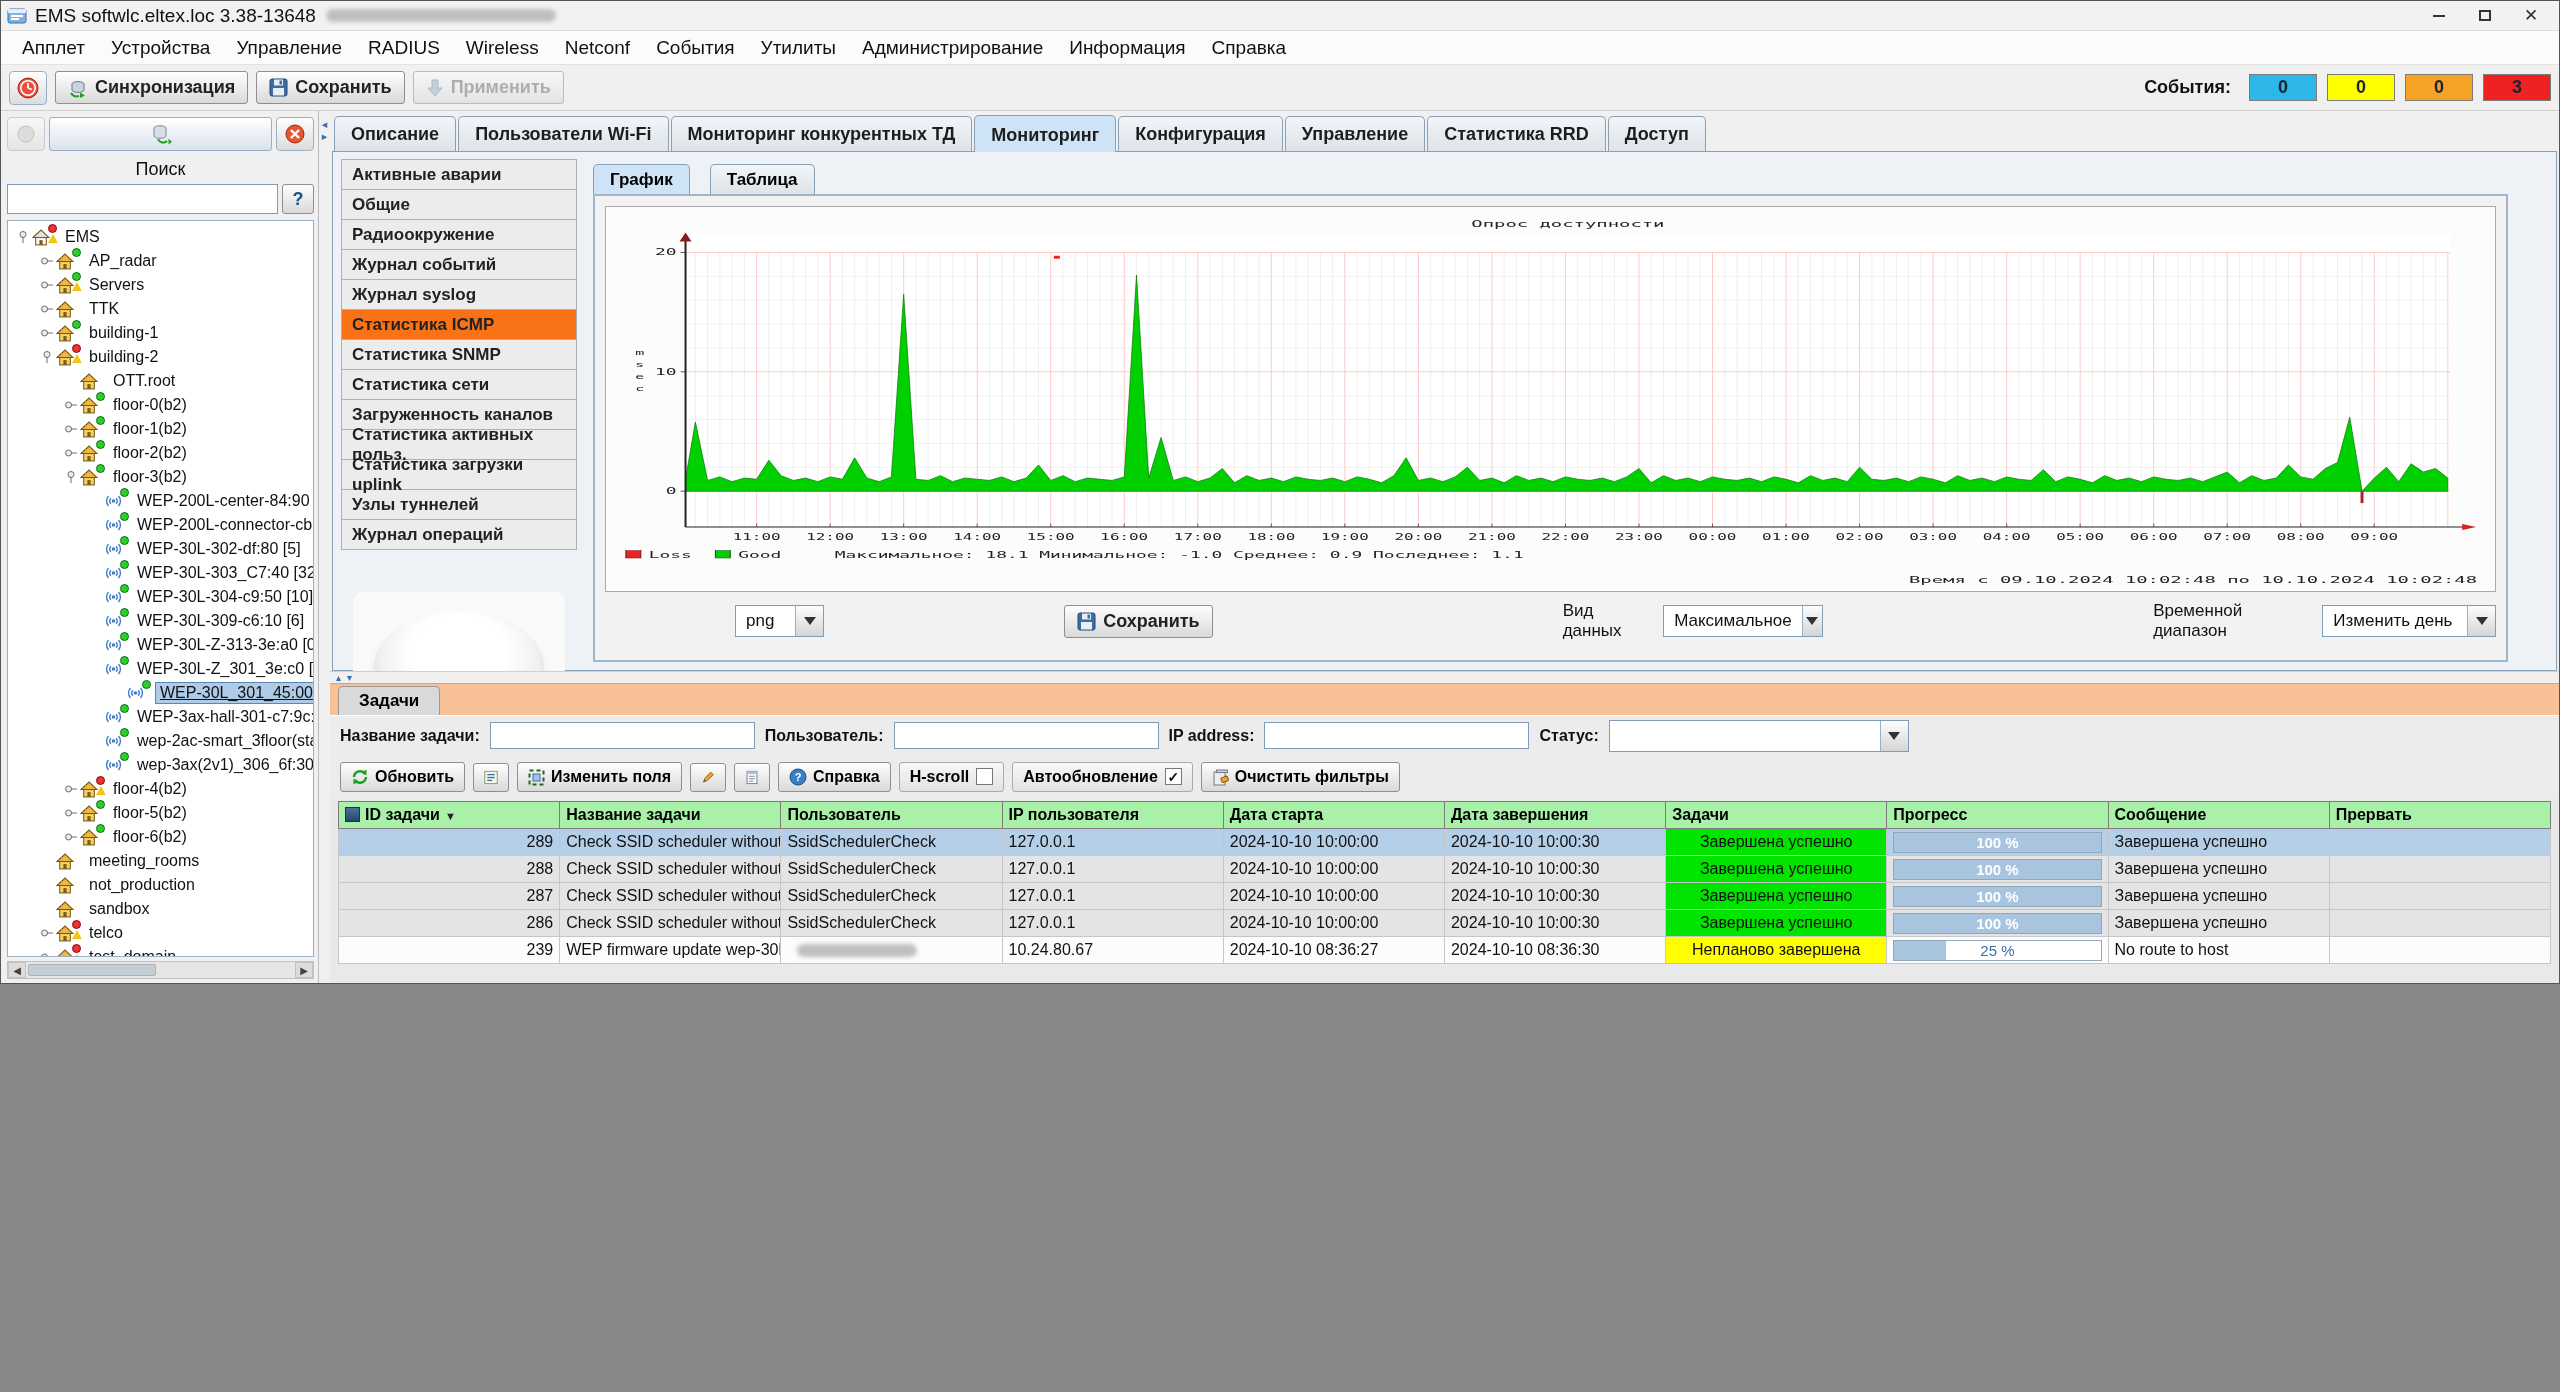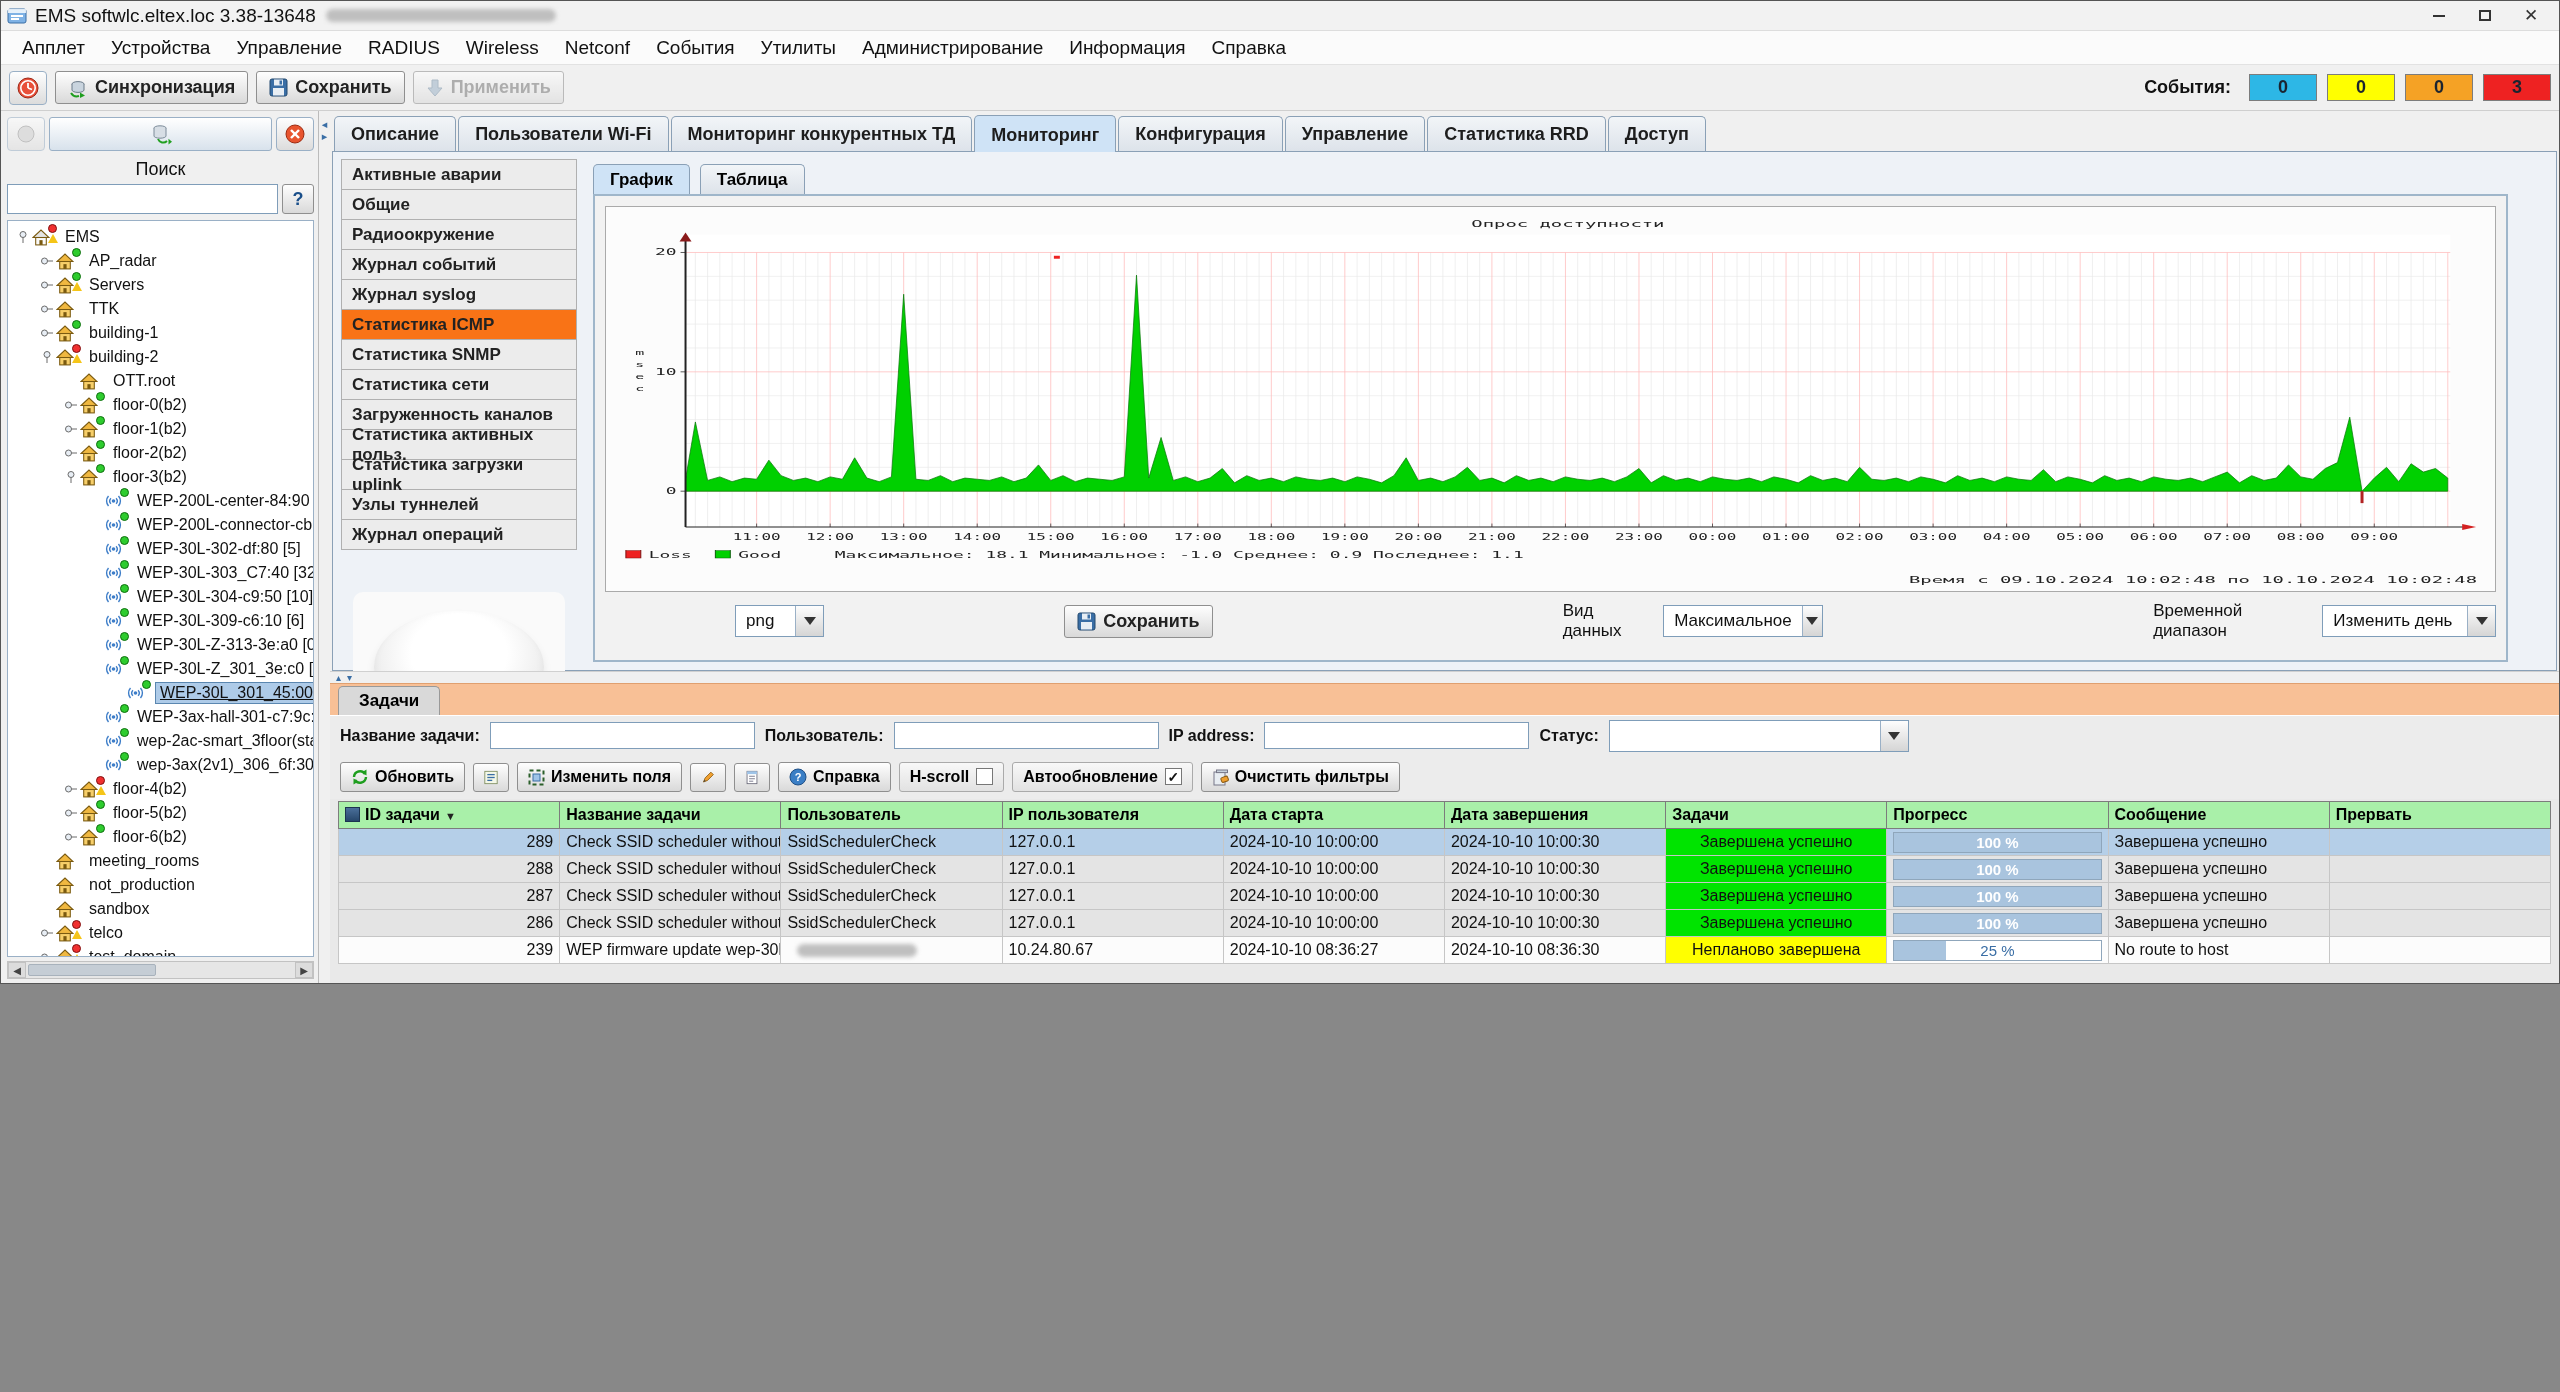--- a/index.html
+++ b/index.html
@@ -61,21 +61,21 @@
   .tab-content{flex:1;display:flex;min-height:0;border:1px solid #8aa0b6;background:#eef2f7;margin:0 2px;padding:8px;}
   
   .vmenu{width:236px;flex:0 0 auto;}
   .vmenu-item{height:31px;display:flex;align-items:center;padding:0 10px;font-size:17px;font-weight:bold;color:#222;
               background:#ececec;border:1px solid #b0b0b0;margin-top:-1px;cursor:pointer;}
   .vmenu-item.active{background:#f97316;}
   .device-card{width:212px;height:150px;margin:42px auto 0;background:#fafafa;border-radius:10px;display:flex;align-items:center;justify-content:center;}
   .dome{width:170px;height:112px;border-radius:50%;background:radial-gradient(ellipse at 50% 38%,#ffffff 0 40%,#ececec 75%,#f7f7f7 100%);box-shadow:0 6px 10px rgba(0,0,0,.08), inset 0 -4px 8px rgba(0,0,0,.05);}
   
   .chart-zone{flex:1;display:flex;flex-direction:column;padding-left:16px;padding-right:40px;min-width:0;}
-  .chart-tabs{height:34px;display:flex;align-items:flex-end;gap:10px;flex:0 0 auto;}
+  .chart-tabs{height:34px;display:flex;align-items:flex-end;gap:20px;flex:0 0 auto;}
   .ctab{padding:5px 16px 4px;font-size:17px;font-weight:bold;background:linear-gradient(#f2f5f8,#dde3ea);border:1px solid #8aa0b6;border-bottom:none;border-radius:5px 5px 0 0;cursor:pointer;}
   .ctab.active{background:#cfe3f6;}
   .chart-panel{flex:1;border:2px solid #9fb6ca;background:#f2f2f2;display:flex;flex-direction:column;padding:10px;min-height:0;}
   .chart-box{flex:1;position:relative;background:#fcfcfc;border:1px solid #aaa;min-height:0;}
   .chart-box svg{position:absolute;inset:0;width:100%;height:100%;}
   .chart-controls{height:58px;display:flex;align-items:center;flex:0 0 auto;font-size:17px;}
   .combo{display:inline-flex;align-items:center;border:1px solid #7f9db9;background:#fff;height:32px;}
   .combo .val{padding:0 10px;font-size:17px;color:#111;}
   .combo .cbtn{width:28px;height:100%;background:linear-gradient(#fdfdfd,#d5d5d5);border-left:1px solid #9ab0c6;display:flex;align-items:center;justify-content:center;}
   .tri{width:0;height:0;border-left:6px solid transparent;border-right:6px solid transparent;border-top:8px solid #333;}

